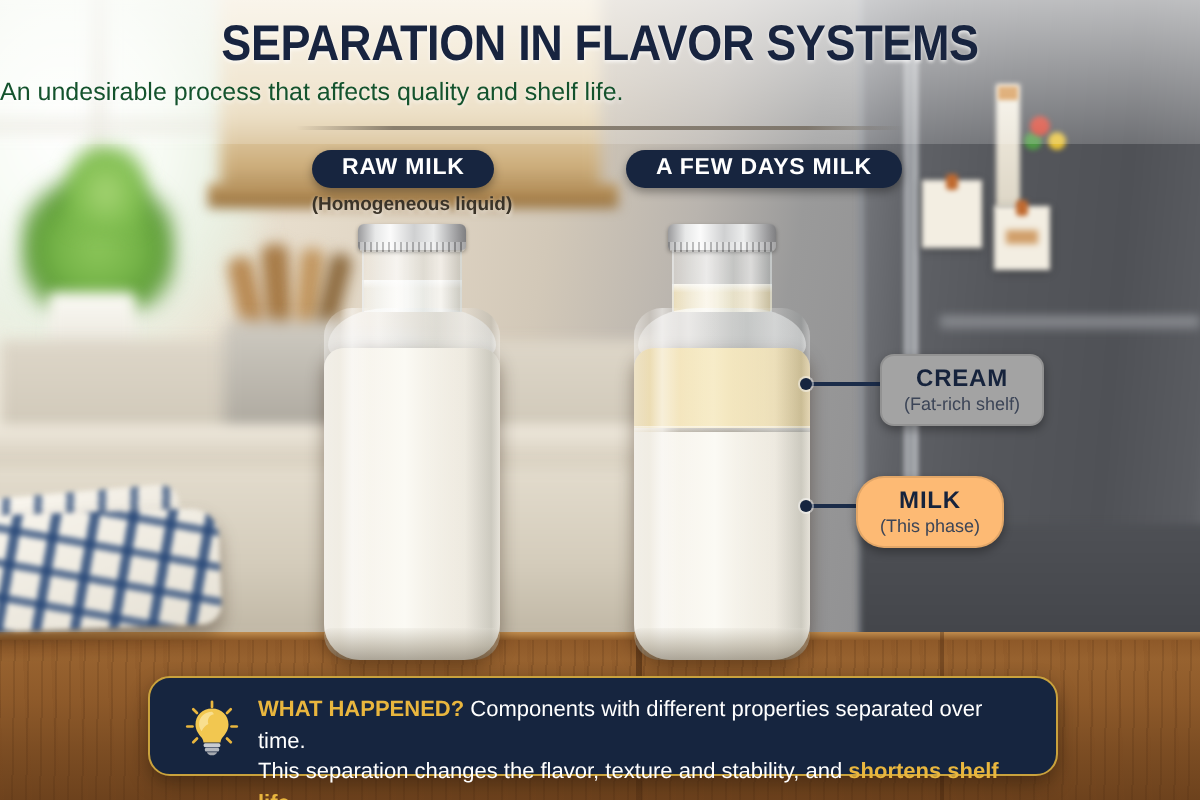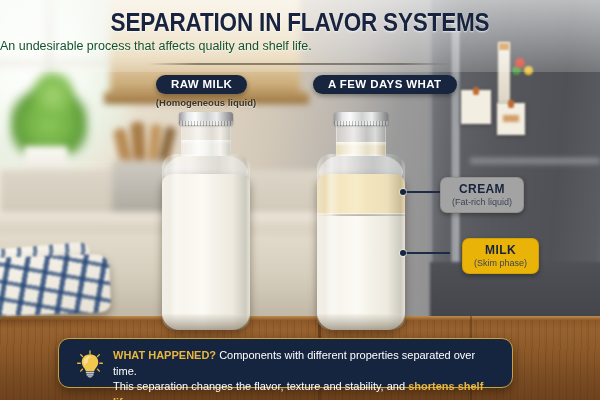--- a/index.html
+++ b/index.html
@@ -278,34 +278,34 @@
 
   
   .clabel {
     position:absolute; border-radius:7px; padding:4px 11px 5px;
     text-align:center; box-shadow:0 2px 5px rgba(0,0,0,.33);
     border:1px solid rgba(0,0,0,.10);
   }
   .clabel .ct { font-size:12px; font-weight:bold; color:#16233c; letter-spacing:.4px; }
   .clabel .cs { font-size:9px; color:#3c4557; margin-top:1px; }
   .clabel-cream { left:440px; top:177px; background:#a3a3a3; }
-  .clabel-milk  { left:462px; top:238px; background:#eab308; }
+  .clabel-milk  { left:428px; top:238px; background:#fdba74;border-radius:14px; }
   .lead { position:absolute; height:2px; background:#1b2c49; }
   .lead-cream { left:404px; top:191px; width:38px; }
   .lead-milk  { left:404px; top:252px; width:46px; }
   .dot {
     position:absolute; width:6px; height:6px; border-radius:50%;
     background:#16253f; box-shadow:0 0 0 1px rgba(255,255,255,.45);
   }
   .dot-cream { left:400px; top:189px; }
   .dot-milk  { left:400px; top:250px; }
 
   
   .cta {
-    position:absolute; left:58px; top:338px; width:455px; height:50px;
+    position:absolute; left:74px; top:338px; width:455px; height:50px;
     background:#16253f; border-radius:11px;
     border:1.5px solid #c9a23d;
     box-shadow:0 4px 10px rgba(25,14,4,.45);
   }
   .bulb { position:absolute; left:16px; top:10px; width:30px; height:30px; }
   .cta-text {
     position:absolute; left:54px; top:9px; right:12px;
     font-size:11px; color:#ffffff; line-height:15.5px;
   }
   .gold { color:#e9b63e; font-weight:bold; }
@@ -363,21 +363,21 @@
   <div class="towel2"></div>
   <div class="towel"></div>
 
   <div class="header-scrim"></div>
   <div class="title">SEPARATION IN FLAVOR SYSTEMS</div>
   <div class="subtitle">An undesirable process that affects quality and shelf life.</div>
   <div class="divider"></div>
 
   <div class="badge badge-l">RAW MILK</div>
   <div class="bcap bcap-l">(Homogeneous liquid)</div>
-  <div class="badge badge-r">A FEW DAYS WHAT</div>
+  <div class="badge badge-r">A FEW DAYS MILK</div>
 
   <div class="bottle bottle-l">
     <div class="neck-liquid" style="top:28px;height:16px;background:linear-gradient(90deg,#e6e0d2,#faf8f1 45%,#ddd6c7);"></div>
     <div class="surface" style="top:28px;left:23px;width:50px;"></div>
     <div class="shoulder"></div>
     <div class="body">
       <div class="fill-milk" style="top:0;"></div>
     </div>
     <div class="glass-sheen"></div>
     <div class="bottle-base"></div>
@@ -399,28 +399,28 @@
     <div class="bottle-base"></div>
     <div class="neck"></div>
     <div class="cap"></div>
     <div class="cap-ridge"></div>
   </div>
 
   <div class="lead lead-cream"></div>
   <div class="dot dot-cream"></div>
   <div class="clabel clabel-cream">
     <div class="ct">CREAM</div>
-    <div class="cs">(Fat-rich liquid)</div>
+    <div class="cs">(Fat-rich shelf)</div>
   </div>
 
   <div class="lead lead-milk"></div>
   <div class="dot dot-milk"></div>
   <div class="clabel clabel-milk">
     <div class="ct">MILK</div>
-    <div class="cs">(Skim phase)</div>
+    <div class="cs">(This phase)</div>
   </div>
 
   <div class="cta">
     <svg class="bulb" viewBox="0 0 40 40">
       <g stroke="#e9b63e" stroke-width="1.8" stroke-linecap="round">
         <line x1="20" y1="2.5" x2="20" y2="6"></line>
         <line x1="7.5" y1="7.5" x2="10" y2="10"></line>
         <line x1="32.5" y1="7.5" x2="30" y2="10"></line>
         <line x1="3.5" y1="19" x2="7" y2="19"></line>
         <line x1="36.5" y1="19" x2="33" y2="19"></line>

